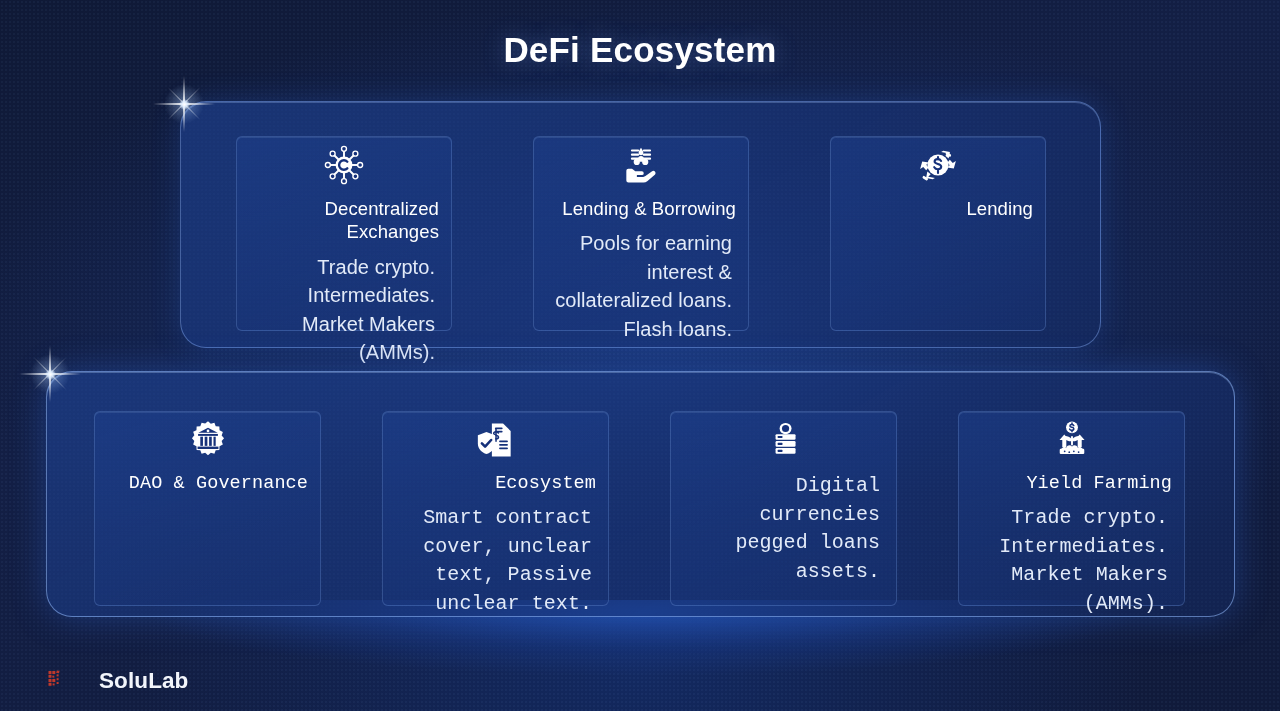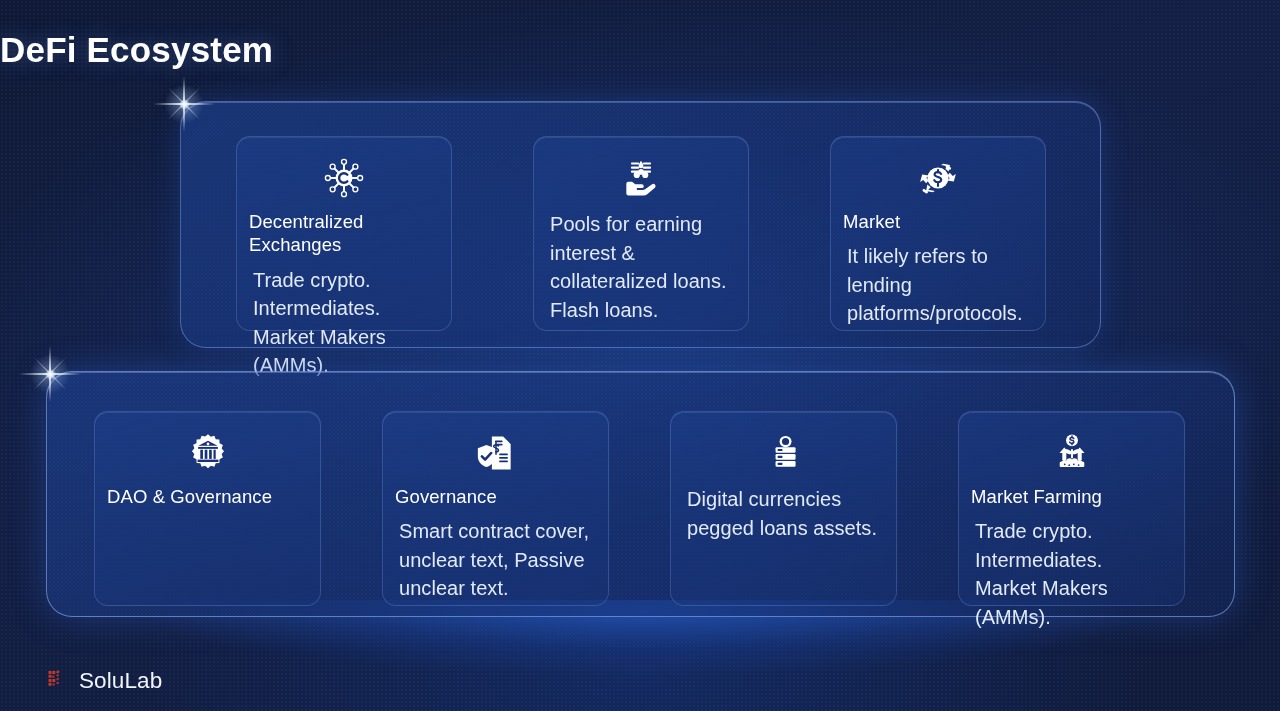--- a/index.html
+++ b/index.html
@@ -49,21 +49,21 @@
     background: radial-gradient(ellipse 620px 80px at 50% 10%, rgba(31,74,165,0.85) 0%, rgba(26,60,140,0.45) 45%, rgba(17,28,61,0) 80%);
     pointer-events: none;
   }
 
   
   #title {
     position: absolute;
     top: 30px;
     left: 0;
     width: 1280px;
-    text-align: left;
+    text-align: center;
     font-size: 35px;
     font-weight: 700;
     letter-spacing: 0.2px;
     color: #ffffff;
     text-shadow: 0 0 22px rgba(120,170,255,0.35);
   }
 
   
   .panel {
     position: absolute;
@@ -145,30 +145,30 @@
 
   #row-bottom {
     left: 94px;
     top: 411px;
     width: 1094px;
     gap: 61px;
   }
 
   .card {
     width: 227px;
-    border-radius: 14px;
+    border-radius: 6px;
     border: 1px solid rgba(150,190,255,0.22);
     background: linear-gradient(165deg, rgba(30,64,142,0.48) 0%, rgba(24,52,120,0.34) 100%);
-    padding: 18px 12px 16px;
-    text-align: left;
+    padding: 5px 12px 16px;
+    text-align: right;
     box-shadow: inset 0 1px 0 rgba(180,210,255,0.12);
   }
 
   #row-top .card { height: 195px; }
-  #row-bottom .card { height: 195px; }
+  #row-bottom .card { height: 195px; font-family: Liberation Mono, monospace; }
 
   .card-icon {
     height: 46px;
     display: flex;
     align-items: center;
     justify-content: center;
     margin-bottom: 9px;
   }
   .card-icon svg { display: block; }
 
@@ -195,23 +195,24 @@
     position: absolute;
     left: 48px;
     top: 668px;
     display: flex;
     align-items: center;
     gap: 9px;
   }
   #logo-mark { display: block; }
   #logo-text {
     font-size: 22.5px;
-    font-weight: 400;
+    font-weight: 700;
     color: #f2f5fb;
     letter-spacing: 0.1px;
+    margin-left: 20px;
   }
 </style>
 </head>
 <body>
 
 <div id="stage">
 
   <div id="texture"></div>
   <div id="bottom-glow"></div>
 
@@ -272,20 +273,21 @@
             <rect x="13" y="15.8" width="9" height="2.4" rx="1.1"></rect>
             <rect x="26" y="15.8" width="9" height="2.4" rx="1.1"></rect>
             <path d="M24 5.2c1.6 2.4 2.6 4.1 2.6 5.6a2.6 2.6 0 0 1-5.2 0c0-1.5 1-3.2 2.6-5.6z"></path>
             <circle cx="19.4" cy="20.6" r="3.4"></circle>
             <circle cx="28.6" cy="20.6" r="3.4"></circle>
             <circle cx="24" cy="17.4" r="3.1"></circle>
             <path d="M8 30.5c0-1.3 1-2.3 2.3-2.3h3.9l3.6 2.6h7.1a2.1 2.1 0 0 1 0 4.2h-5.4v2h6.9c1 0 1.7-.3 2.5-.9l7.2-5.2a2.4 2.4 0 0 1 3.3 3.4l-8.6 7.3c-1.2 1-2.5 1.5-4 1.5H10.3A2.3 2.3 0 0 1 8 40.8z"></path>
           </g>
         </svg>
       </div>
+      <div class="card-title">Lending &amp; Borrowing</div>
       <div class="card-desc">Pools for earning interest &amp; collateralized loans. Flash loans.</div>
     </div>
 
     <div class="card">
       <div class="card-icon">
         <svg width="44" height="44" viewBox="0 0 48 48" fill="none">
           <circle cx="24" cy="24" r="11.5" fill="#ffffff"></circle>
           <g stroke="#16317a" stroke-width="2.3" fill="none" stroke-linecap="round">
             <path d="M27.4 19.6c-.8-1.3-2-2-3.6-2-2 0-3.5 1.1-3.5 2.7 0 3.6 7.2 1.6 7.2 5.4 0 1.8-1.7 2.9-3.7 2.9-1.8 0-3.1-.8-3.9-2.2"></path>
             <line x1="24" y1="15.2" x2="24" y2="17.7"></line>
@@ -294,22 +296,21 @@
           <g fill="#ffffff">
             <path d="M29.8 8.4l7.2 1.4-1.4 7.2-3.6-3.2 2.6-2.6-7.2-1.4z"></path>
             <rect x="33.4" y="9.6" width="6.4" height="3" rx="1.4" transform="rotate(32 33.4 9.6)"></rect>
             <path d="M18.2 39.6l-7.2-1.4 1.4-7.2 3.6 3.2-2.6 2.6 7.2 1.4z"></path>
             <rect x="8.2" y="35.4" width="6.4" height="3" rx="1.4" transform="rotate(32 8.2 35.4)"></rect>
             <path d="M36.9 18.2l3.2 3.6 3.4-2.2-2.3 8.2-7.4-1.2 3-2.3-2.4-2.9z"></path>
             <path d="M11.1 29.8l-3.2-3.6-3.4 2.2 2.3-8.2 7.4 1.2-3 2.3 2.4 2.9z"></path>
           </g>
         </svg>
       </div>
-      <div class="card-title">Market</div>
-      <div class="card-desc">It likely refers to lending platforms/protocols.</div>
+      <div class="card-title">Lending</div>
     </div>
 
   </div>
 
   <div class="panel" id="panel-bottom"></div>
 
   <div class="sparkle" id="sparkle-bottom">
     <span class="halo"></span>
     <span class="ray d1"></span>
     <span class="ray d2"></span>
@@ -353,21 +354,21 @@
             <rect x="27.4" y="24.6" width="9.6" height="1.9" rx="0.9"></rect>
             <rect x="27.4" y="28.4" width="9.6" height="1.9" rx="0.9"></rect>
             <rect x="27.4" y="32.2" width="9.6" height="1.9" rx="0.9"></rect>
             <path d="M26.6 16.4c-.6-.9-1.5-1.4-2.6-1.4-1.4 0-2.5.8-2.5 1.9 0 2.6 5.2 1.2 5.2 3.9 0 1.3-1.2 2.1-2.7 2.1-1.3 0-2.2-.6-2.8-1.6" stroke="#16317a" stroke-width="1.7" fill="none" stroke-linecap="round"></path>
             <line x1="24" y1="12.6" x2="24" y2="25.4" stroke="#16317a" stroke-width="1.7" stroke-linecap="round"></line>
           </g>
           <path d="M13.6 15.4l9.4 3.3v9.4c0 5.6-4.3 9.5-9.4 11.3C8.5 37.6 4.2 33.7 4.2 28.1v-9.4z" fill="#ffffff"></path>
           <path d="M8.6 27.6l3.5 3.6 6.6-7.2" stroke="#16317a" stroke-width="2.8" fill="none" stroke-linecap="round" stroke-linejoin="round"></path>
         </svg>
       </div>
-      <div class="card-title">Governance</div>
+      <div class="card-title">Ecosystem</div>
       <div class="card-desc">Smart contract cover, unclear text, Passive unclear text.</div>
     </div>
 
     <div class="card">
       <div class="card-icon">
         <svg width="44" height="44" viewBox="0 0 48 48" fill="none">
           <g fill="#ffffff">
             <rect x="19.2" y="5.4" width="13" height="12.2" rx="6.3"></rect>
             <rect x="14.8" y="17.6" width="21.8" height="6.1" rx="1.3"></rect>
             <rect x="14.8" y="25.2" width="21.8" height="6.1" rx="1.3"></rect>
@@ -403,21 +404,21 @@
             <rect x="10.6" y="33.6" width="26.8" height="5.8" rx="1.2"></rect>
           </g>
           <g fill="#16317a">
             <circle cx="16" cy="36.4" r="0.95"></circle>
             <circle cx="21" cy="37.3" r="0.95"></circle>
             <circle cx="26" cy="36.3" r="0.95"></circle>
             <circle cx="31.2" cy="37.2" r="0.95"></circle>
           </g>
         </svg>
       </div>
-      <div class="card-title">Market Farming</div>
+      <div class="card-title">Yield Farming</div>
       <div class="card-desc">Trade crypto. Intermediates. Market Makers (AMMs).</div>
     </div>
 
   </div>
 
   <div id="footer-logo">
     <svg id="logo-mark" width="22" height="22" viewBox="0 0 22 22">
       <g fill="#c0392b">
         <rect x="0.5" y="1" width="3" height="3"></rect>
         <rect x="4.3" y="1" width="3" height="3"></rect>

